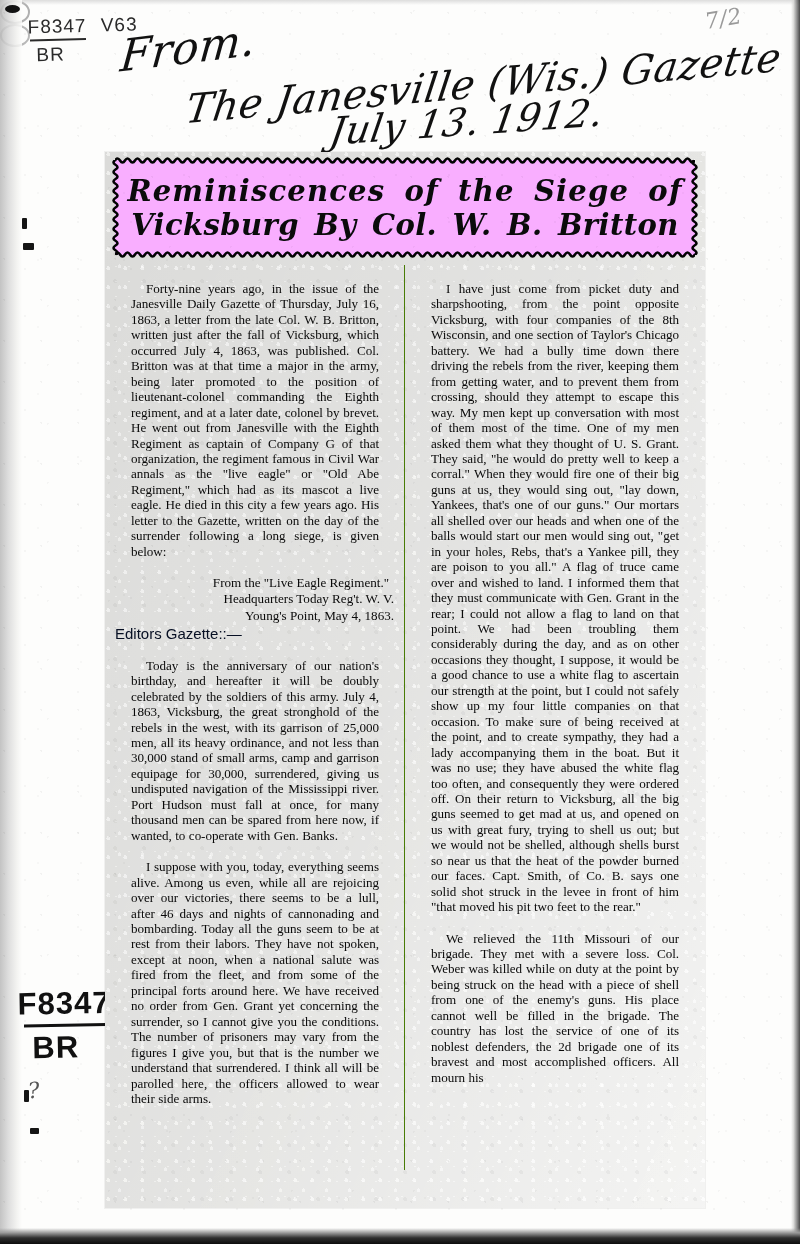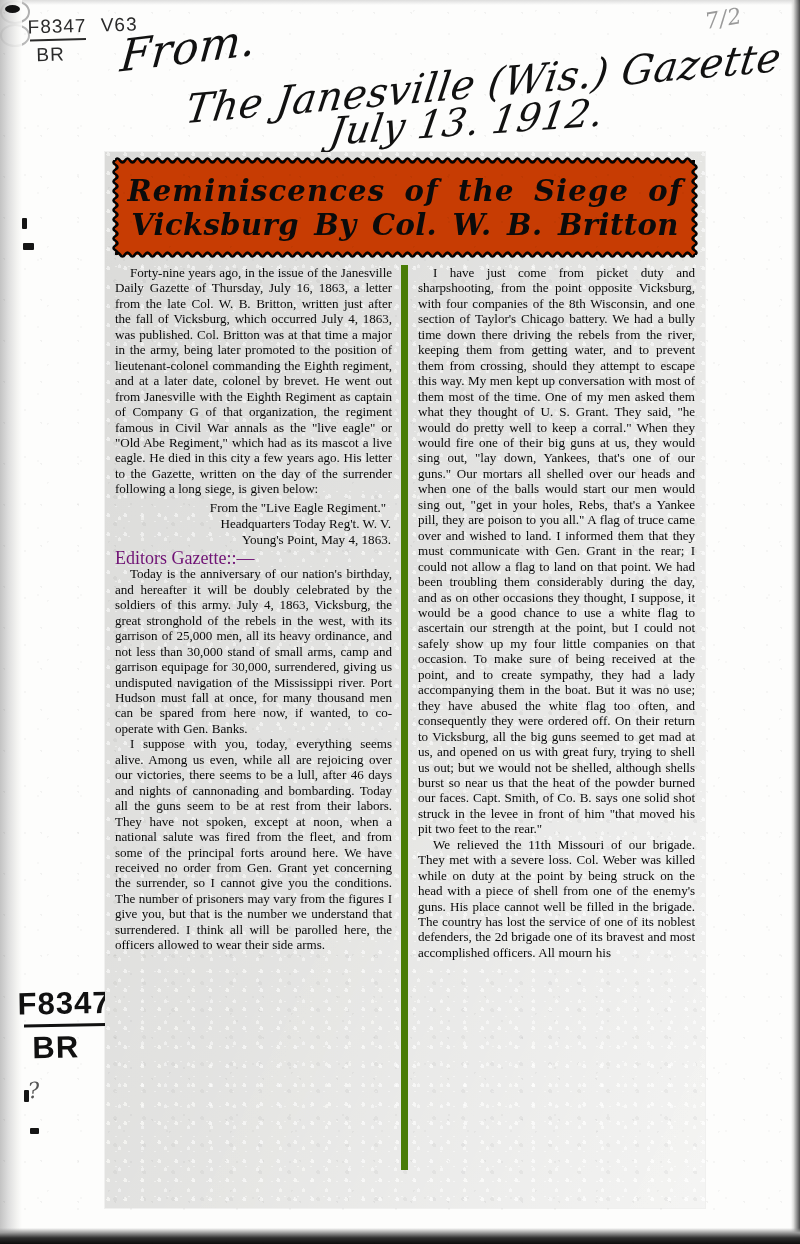--- a/index.html
+++ b/index.html
@@ -157,21 +157,21 @@
   #clipping::after{
     content:"";position:absolute;inset:0;pointer-events:none;z-index:2;
     background:linear-gradient(115deg, rgba(255,255,255,0) 0%, rgba(255,255,255,.18) 48%, rgba(255,255,255,.55) 100%);
   }
 
   
   #headline-box{
     position:relative;z-index:4;
     margin:8px 10px 0 10px;
     padding:14px 12px 13px 12px;
-    background:#c2410c;
+    background:#f0abfc;
   }
   .wave{
     position:absolute;display:block;
     color:#0c0c0c;
   }
   .wave-top{left:0;top:-4px;width:100%;height:9px;}
   .wave-bottom{left:0;bottom:-4px;width:100%;height:9px;}
   .wave-left{left:-4px;top:0;width:9px;height:100%;}
   .wave-right{right:-4px;top:0;width:9px;height:100%;}
 
@@ -193,24 +193,24 @@
     position:relative;z-index:4;
     display:flex;
     margin:10px 10px 0 10px;
     height:905px;
   }
   .col{
     width:289px;
     overflow:hidden;
   }
   .col-left{padding-right:9px;}
-  .col-right{padding-left:10px;border-left:7px solid #4d7c0f;}
+  .col-right{padding-left:10px;border-left:1px solid #4d7c0f;}
 
   .col p{
-    margin:0;
+    margin:16px;
     font-family:"Liberation Serif", serif;
     font-size:13.1px;
     line-height:15.45px;
     color:#121212;
     text-align:justify;
     text-align-last:left;
     letter-spacing:-.05px;
     word-spacing:.3px;
     -webkit-font-smoothing:none;
   }
@@ -226,22 +226,22 @@
     line-height:16.2px;
     color:#121212;
     text-align:right;
     white-space:nowrap;
   }
   .dateline .d1{padding-right:6px;}
   .dateline .d2{padding-right:1px;}
   .dateline .d3{padding-right:1px;}
 
   .salutation{
-    font-family:Liberation Serif, serif;
-    font-size:18px;line-height:16px;color:#701a75;
+    font-family:Liberation Sans, sans-serif;
+    font-size:15px;line-height:16px;color:#0f172a;
     margin:1px 0 0 0;
   }
 
   
   .inked{filter:contrast(1.08);}
 </style>
 </head>
 <body>
 
 <div id="scan">

